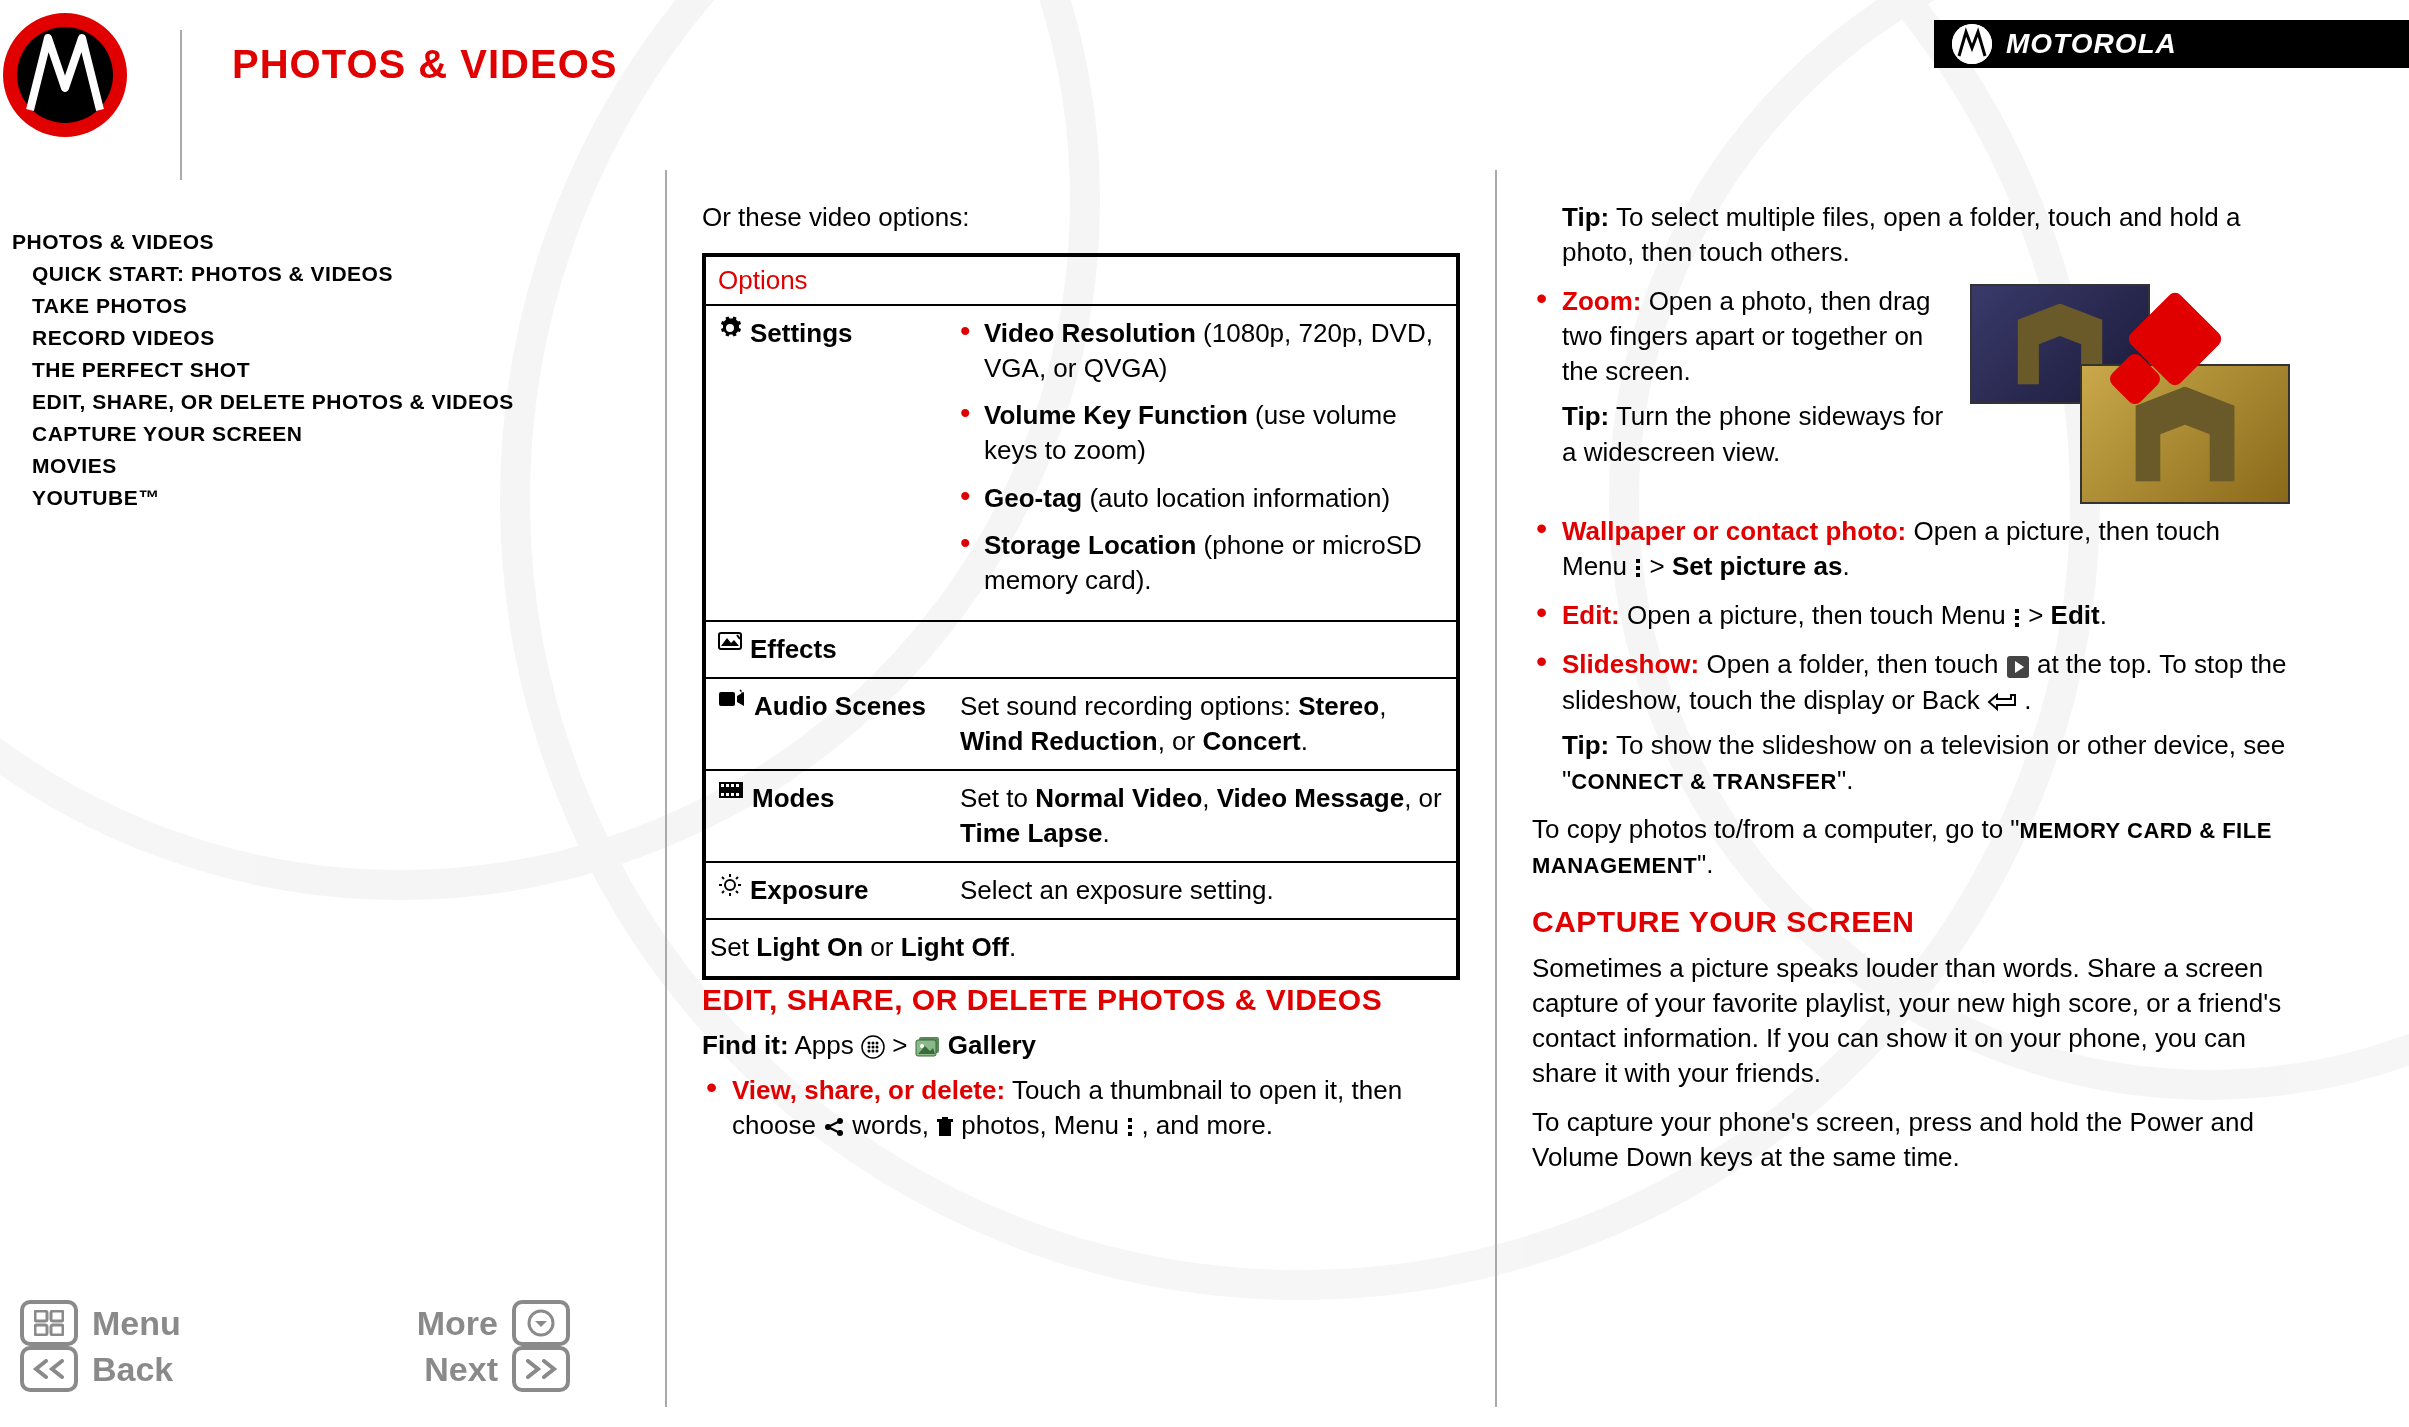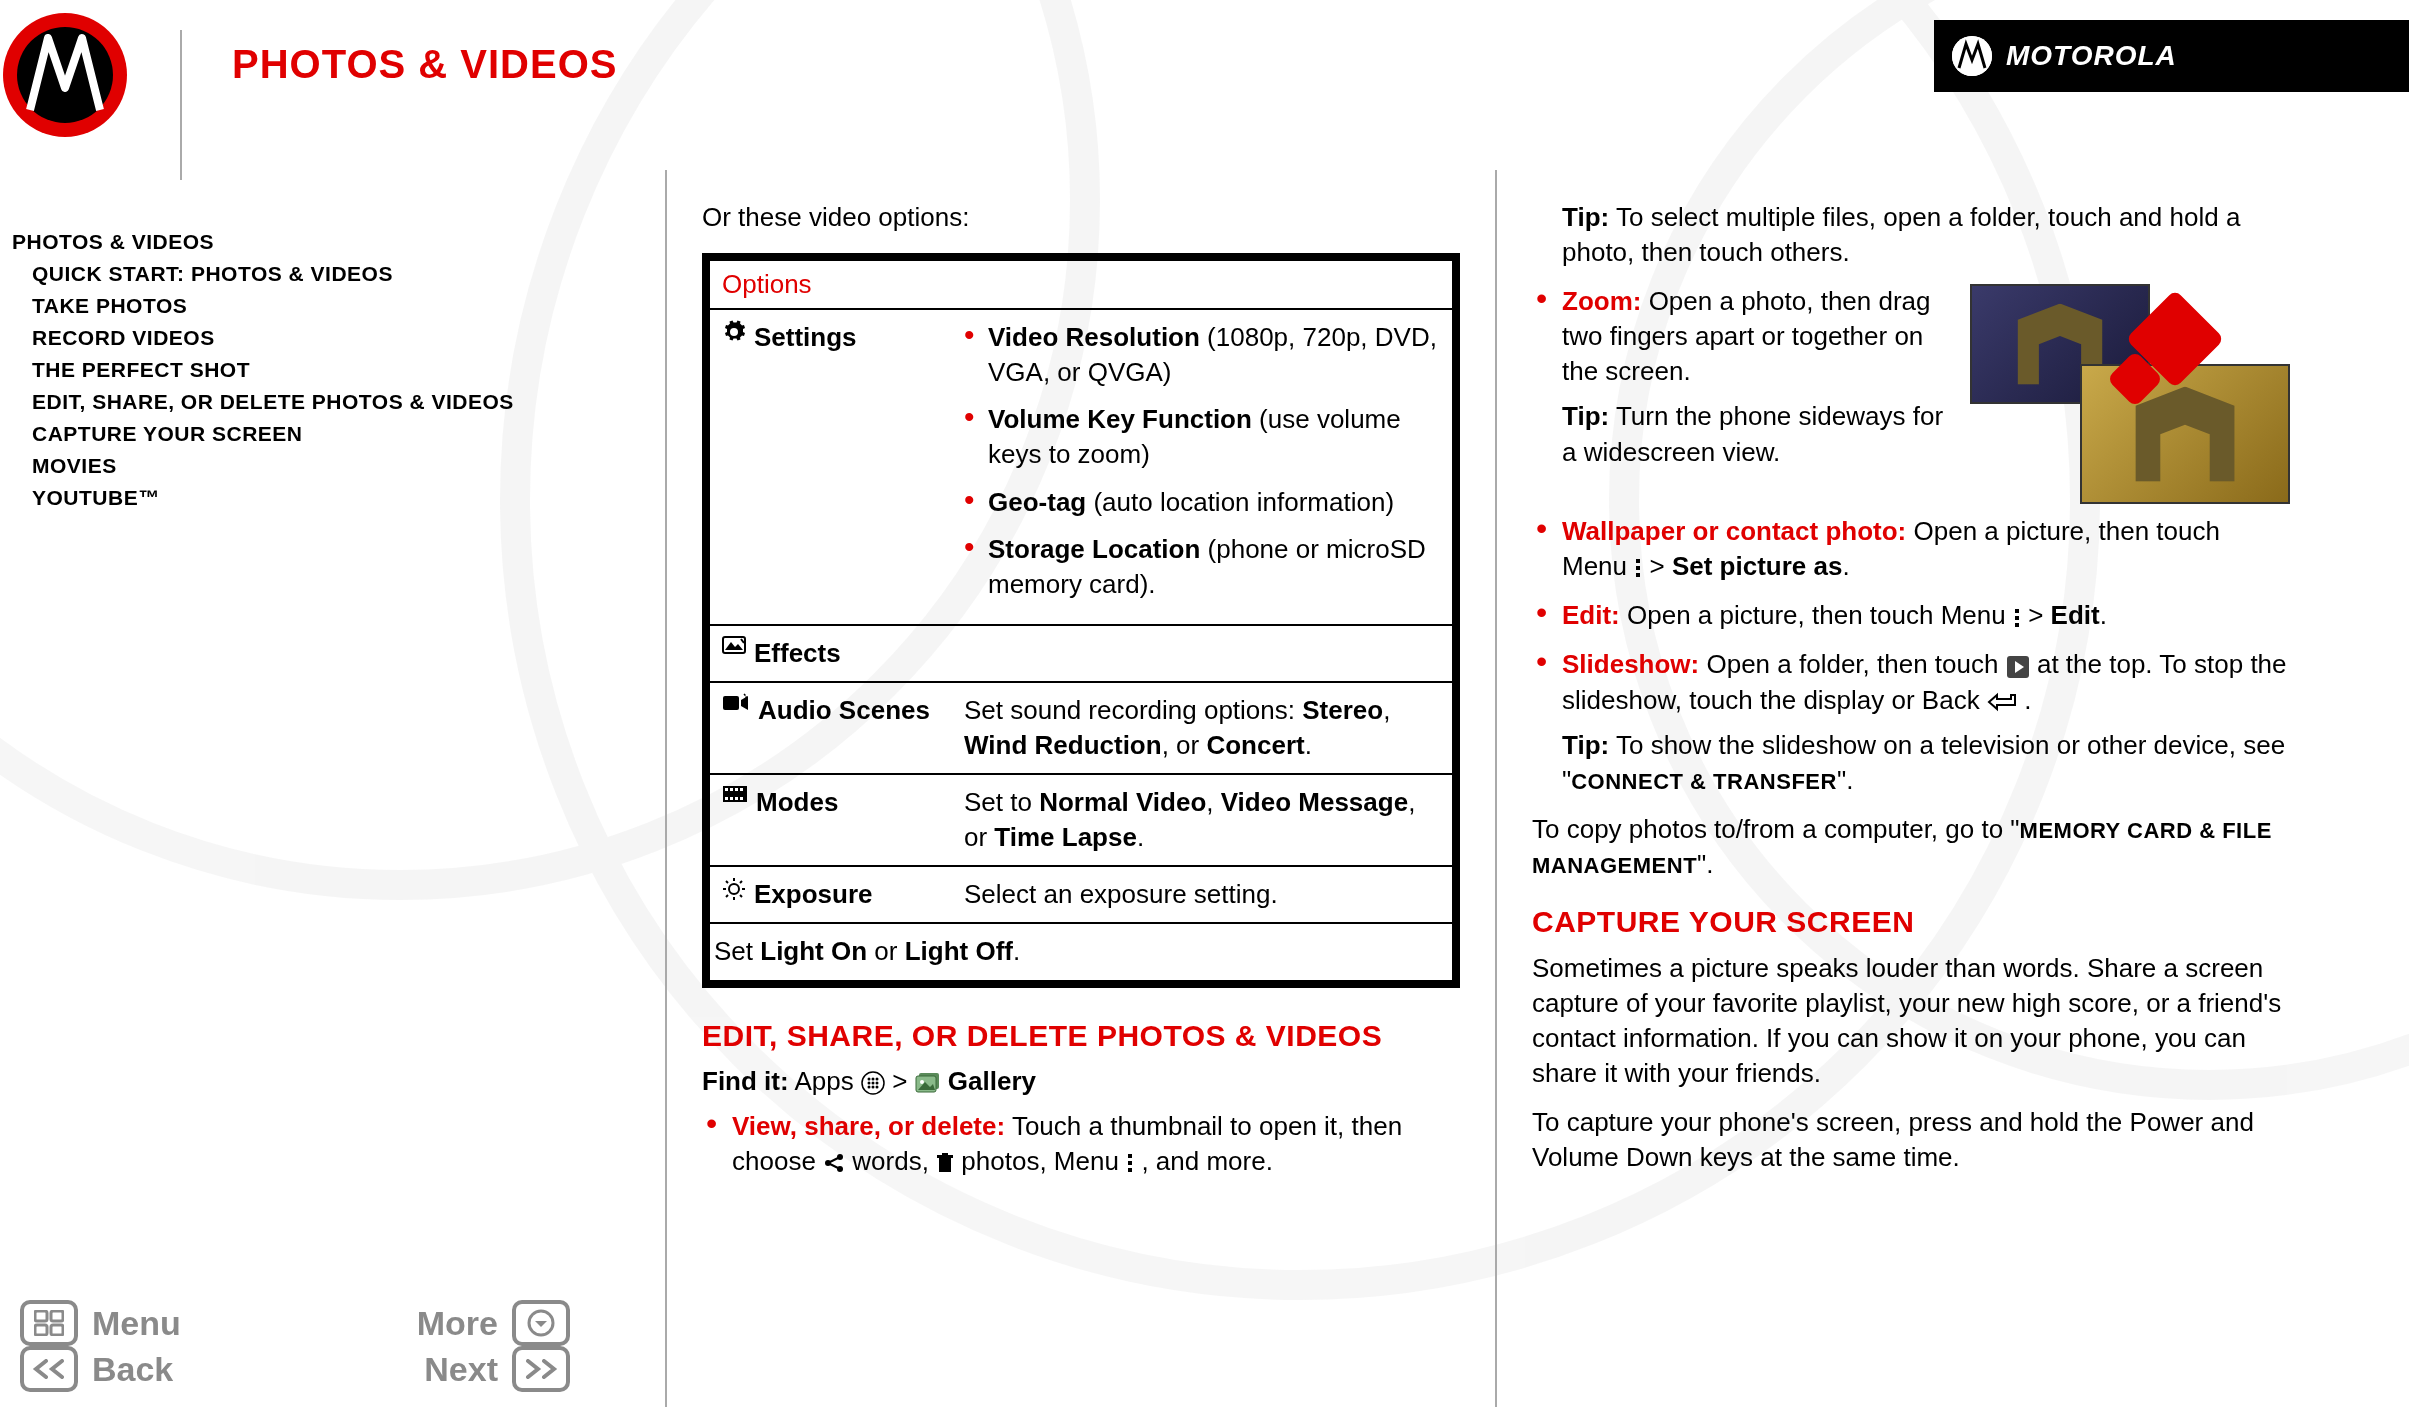--- a/index.html
+++ b/index.html
@@ -22,21 +22,21 @@
   .watermark .circle {
     position: absolute;
     border: 30px solid #888;
     border-radius: 50%;
   }
   .header-bar {
     position: absolute;
     top: 20px;
     right: 0;
     width: 475px;
-    height: 72px;
+    height: 48px;
     background: #000;
     display: flex;
     align-items: center;
     padding-left: 18px;
     z-index: 5;
   }
   .moto-logo-small {
     width: 40px; height: 40px;
     background: #fff;
     border-radius: 50%;
@@ -136,23 +136,22 @@
   .col {
     width: 830px;
     padding: 30px 35px 0 35px;
     font-size: 26px;
     line-height: 1.35;
   }
   .col1 { border-left: 2px solid #aaa; }
   .col2 { border-left: 2px solid #aaa; }
   .intro-line { margin-bottom: 18px; }
   .options-table {
-    border: 8px solid #000000;
+    border: 4px solid #000000;
     width: 100%;
-    margin-bottom: 28px;
   }
   .options-header {
     color: #e00000;
     padding: 6px 12px;
     border-bottom: 2px solid #000;
     font-size: 26px;
   }
   .opt-row {
     display: flex;
     border-bottom: 2px solid #000;

